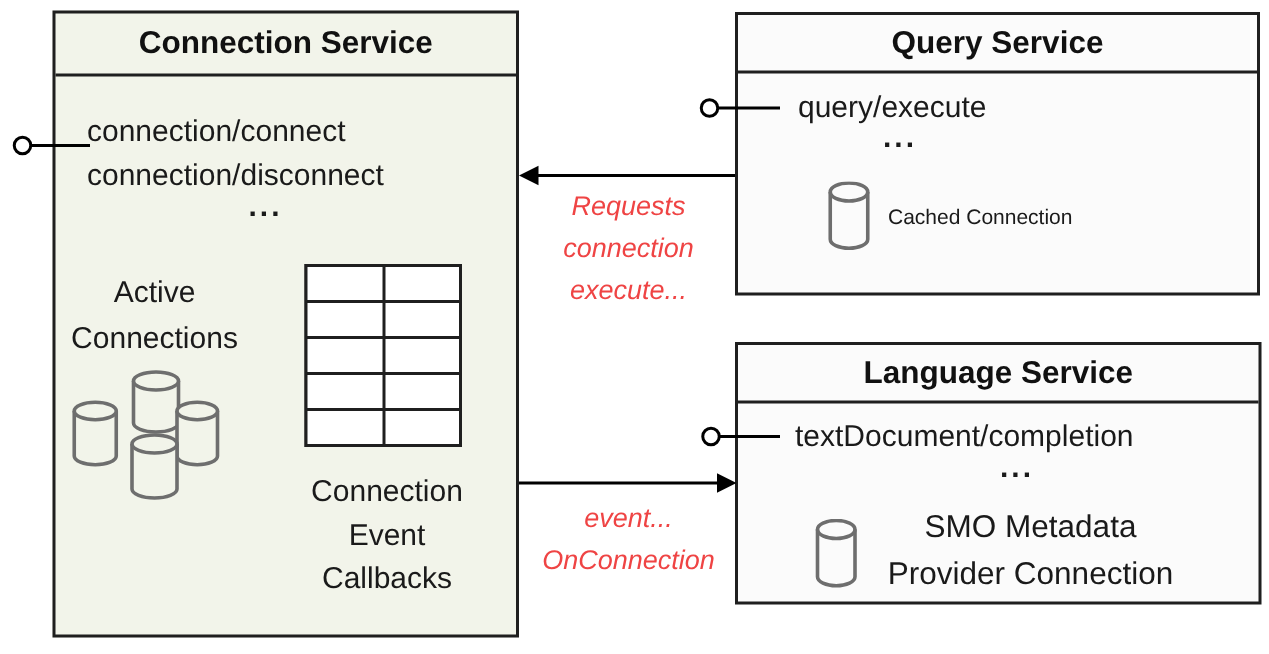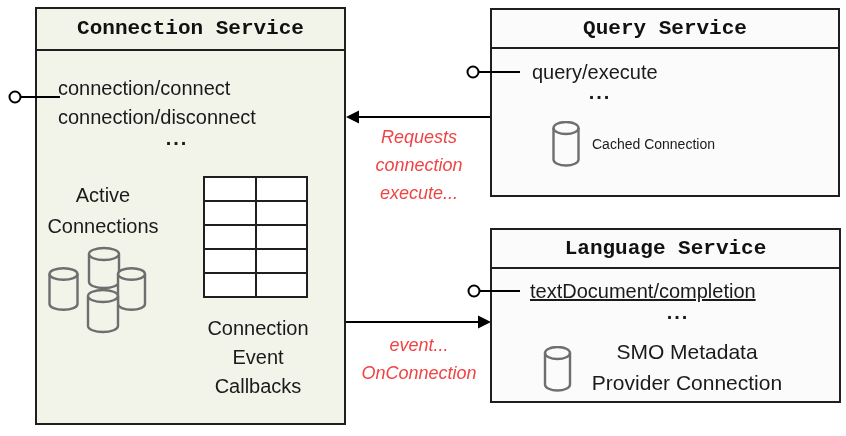--- a/index.html
+++ b/index.html
@@ -34,21 +34,21 @@
     background:var(--service-fill);
   }
   .box-language{
     left:490px;top:228px;width:351px;height:175px;
     background:var(--service-fill);
   }
   .box-header{
     position:absolute;left:0;top:0;width:100%;
     border-bottom:2px solid var(--border);
     text-align:center;
-    font-weight:bold;font-size:21px;color:#111;font-family:Liberation Mono, monospace;
+    font-weight:bold;font-size:21px;color:#111;
   }
   .box-connection .box-header{height:42px;line-height:40px;}
   .box-query .box-header, .box-language .box-header{height:39px;line-height:37px;}
   .txt{
     position:absolute;
     font-size:20px;color:#1a1a1a;
     line-height:28px;white-space:nowrap;
   }
   .center{text-align:center;}
   .ellipsis{letter-spacing:2px;font-weight:bold;}
@@ -143,21 +143,21 @@
         <path d="M1.5,7 V38.5 A12.5,6 0 0 0 26.5,38.5 V7"></path>
         <ellipse cx="14" cy="7" rx="12.5" ry="6"></ellipse>
       </g>
     </svg>
     <div class="txt cached-label" style="left:100px;top:120px;">Cached Connection</div>
   </div>
 
   <div class="service-box box-language">
     <div class="box-header">Language Service</div>
 
-    <div class="txt" style="left:38px;top:47px;text-decoration:underline;">textDocument/completion</div>
+    <div class="txt" style="left:38px;top:47px;">textDocument/completion</div>
     <div class="txt center ellipsis" style="left:36px;top:68px;width:300px;">...</div>
 
     <svg class="icon-svg" style="left:51px;top:116px;" width="29" height="46" viewBox="0 0 28 46">
       <g stroke="#6e6e6e" stroke-width="2.4" fill="none">
         <path d="M1.5,7 V38.5 A12.5,6 0 0 0 26.5,38.5 V7"></path>
         <ellipse cx="14" cy="7" rx="12.5" ry="6"></ellipse>
       </g>
     </svg>
     <div class="txt center smo-label" style="left:95px;top:106px;width:200px;white-space:normal;">
       <div>SMO Metadata</div>

